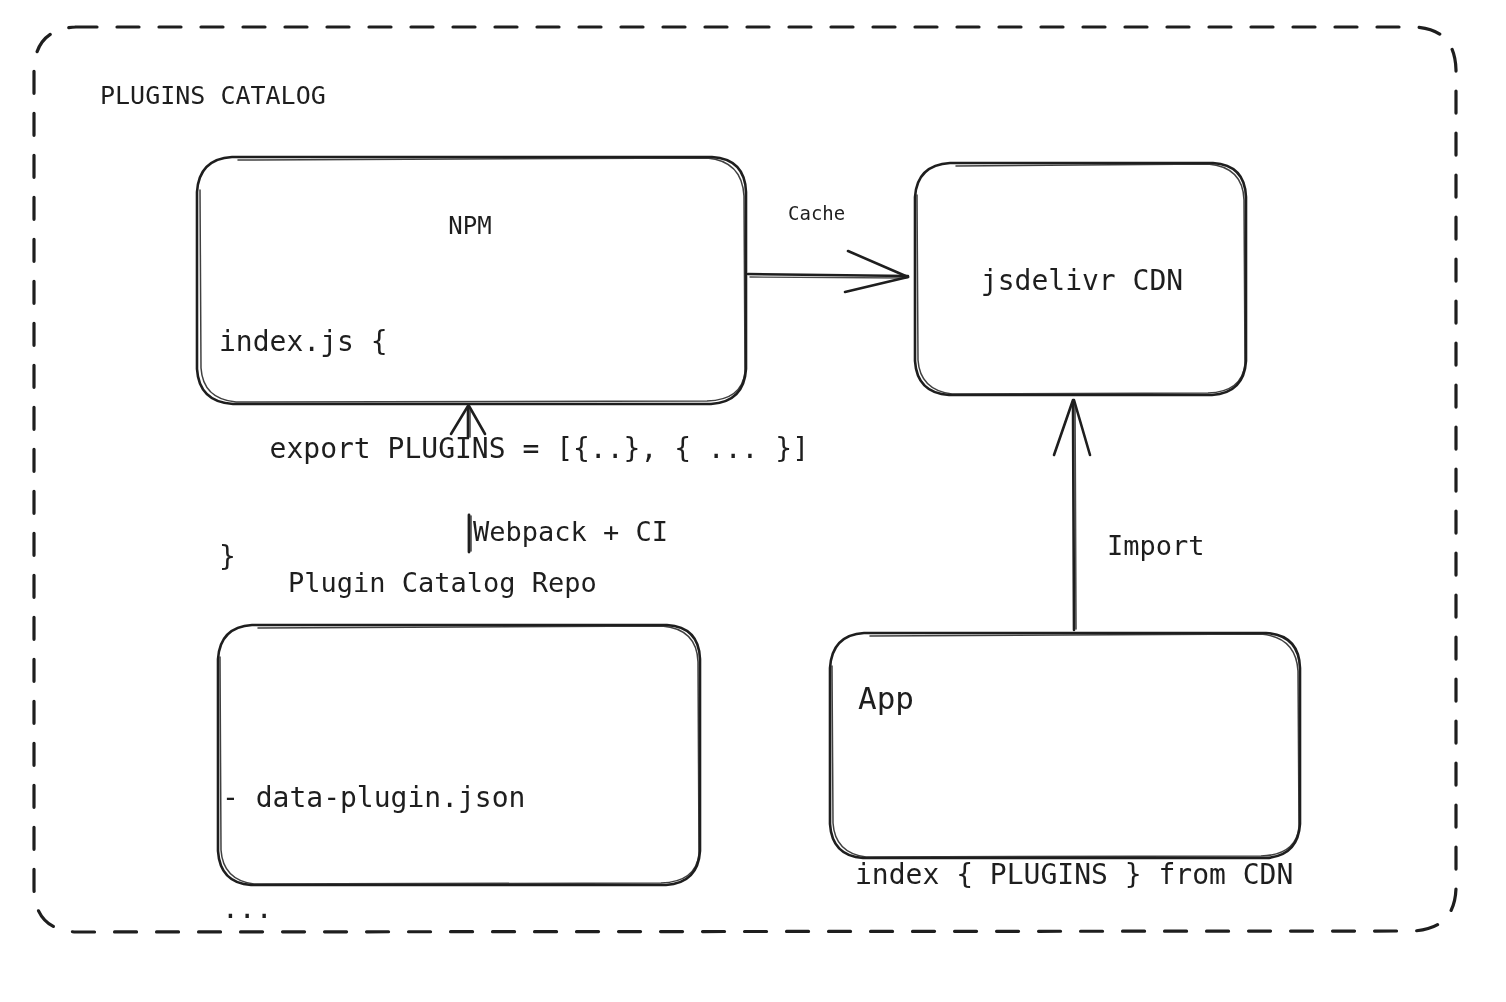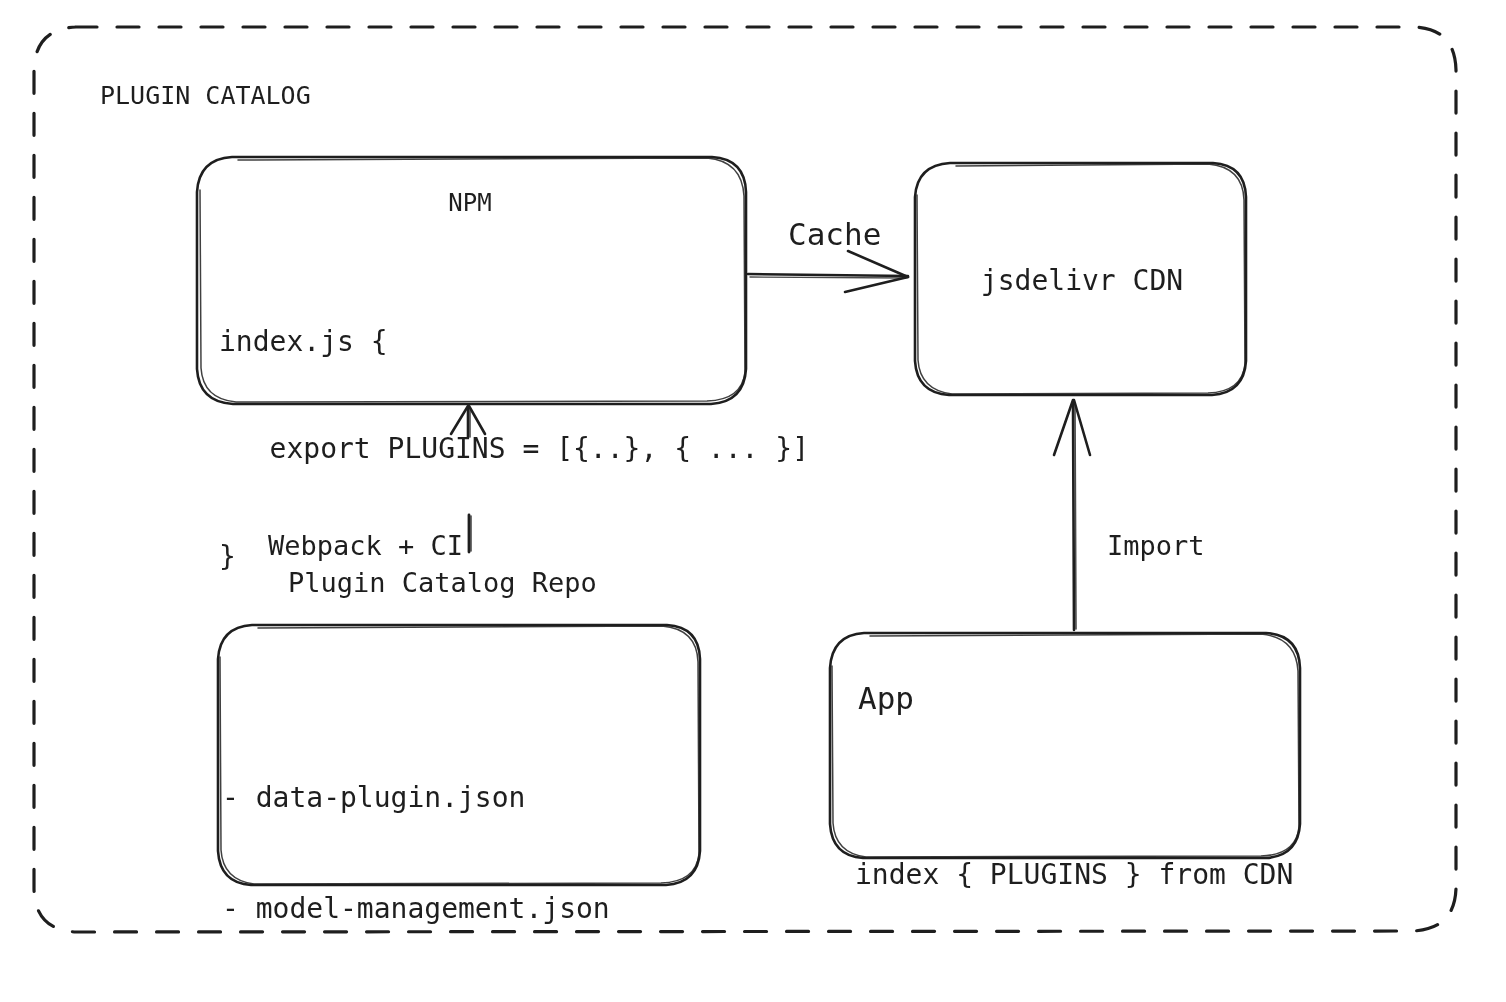--- a/index.html
+++ b/index.html
@@ -29,49 +29,49 @@
     line-height: 1.25;
     letter-spacing: 0px;
   }
   .frame-title {
     left: 100px;
     top: 80px;
     font-size: 25px;
   }
   .npm-title {
     left: 195px;
-    top: 188px;
+    top: 211px;
     width: 550px;
     text-align: center;
     font-size: 24px;
   }
   .npm-code {
     left: 219px;
     top: 252px;
     font-size: 28px;
     line-height: 1.28;
   }
   .cdn-title {
     left: 915px;
     top: 263px;
     width: 334px;
     text-align: center;
     font-size: 28px;
   }
   .cache-label {
     left: 788px;
-    top: 215px;
-    font-size: 31px;
+    top: 202px;
+    font-size: 19px;
     text-align: right;
   }
   .webpack-label {
     left: 268px;
-    top: 458px;
+    top: 444px;
     width: 400px;
-    text-align: left;
+    text-align: right;
     font-size: 27px;
     line-height: 1.3;
   }
   .repo-label {
     left: 288px;
     top: 566px;
     font-size: 27px;
   }
   .repo-code {
     left: 222px;
@@ -156,21 +156,21 @@
     <g>
       <path d="M 1074 630 L 1073 402" stroke-width="2.6"></path>
       <path d="M 1076 629 L 1075 404" stroke-width="1.6" opacity="0.8"></path>
       <path d="M 1054 455 L 1073 400" stroke-width="2.6"></path>
       <path d="M 1090 455 L 1074 400" stroke-width="2.6"></path>
     </g>
 
   </g>
 </svg>
 
-<div class="lbl frame-title">PLUGIN CATALOG</div>
+<div class="lbl frame-title">PLUGINS CATALOG</div>
 
 <div class="lbl npm-title">NPM</div>
 
 <div class="lbl npm-code">
   <span class="codeline">index.js {</span>
   <span class="codeline">   export PLUGINS = [{..}, { ... }]</span>
   <span class="codeline">}</span>
 </div>
 
 <div class="lbl cdn-title">jsdelivr CDN</div>
@@ -178,21 +178,20 @@
 <div class="lbl cache-label">Cache</div>
 
 <div class="lbl webpack-label">
   <span class="codeline">Webpack + CI</span>
 </div>
 
 <div class="lbl repo-label">Plugin Catalog Repo</div>
 
 <div class="lbl repo-code">
   <span class="codeline">- data-plugin.json</span>
-  <span class="codeline">- model-management.json</span>
   <span class="codeline">...</span>
 </div>
 
 <div class="lbl import-label">Import</div>
 
 <div class="lbl app-title">App</div>
 
 <div class="lbl app-code">
   <span class="codeline">index { PLUGINS } from CDN</span>
   

